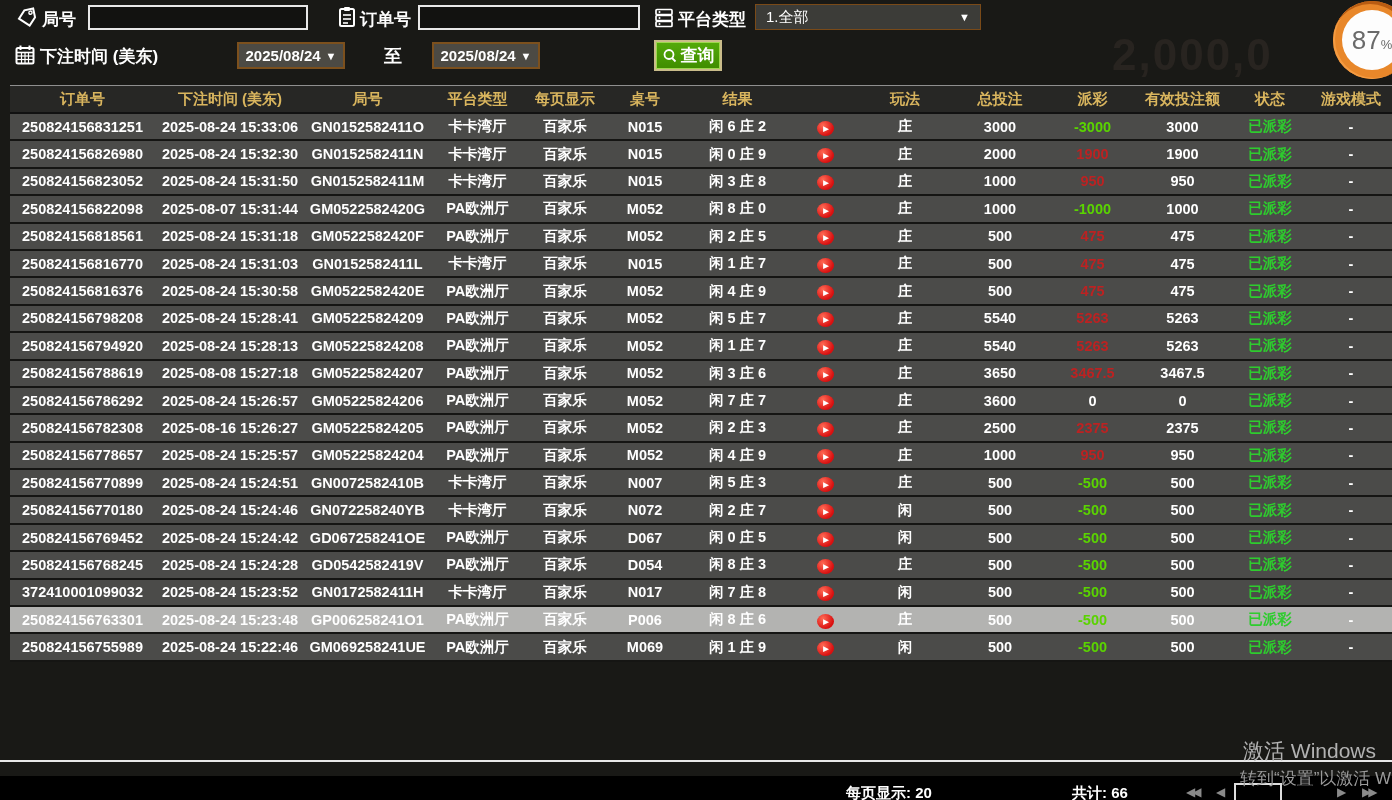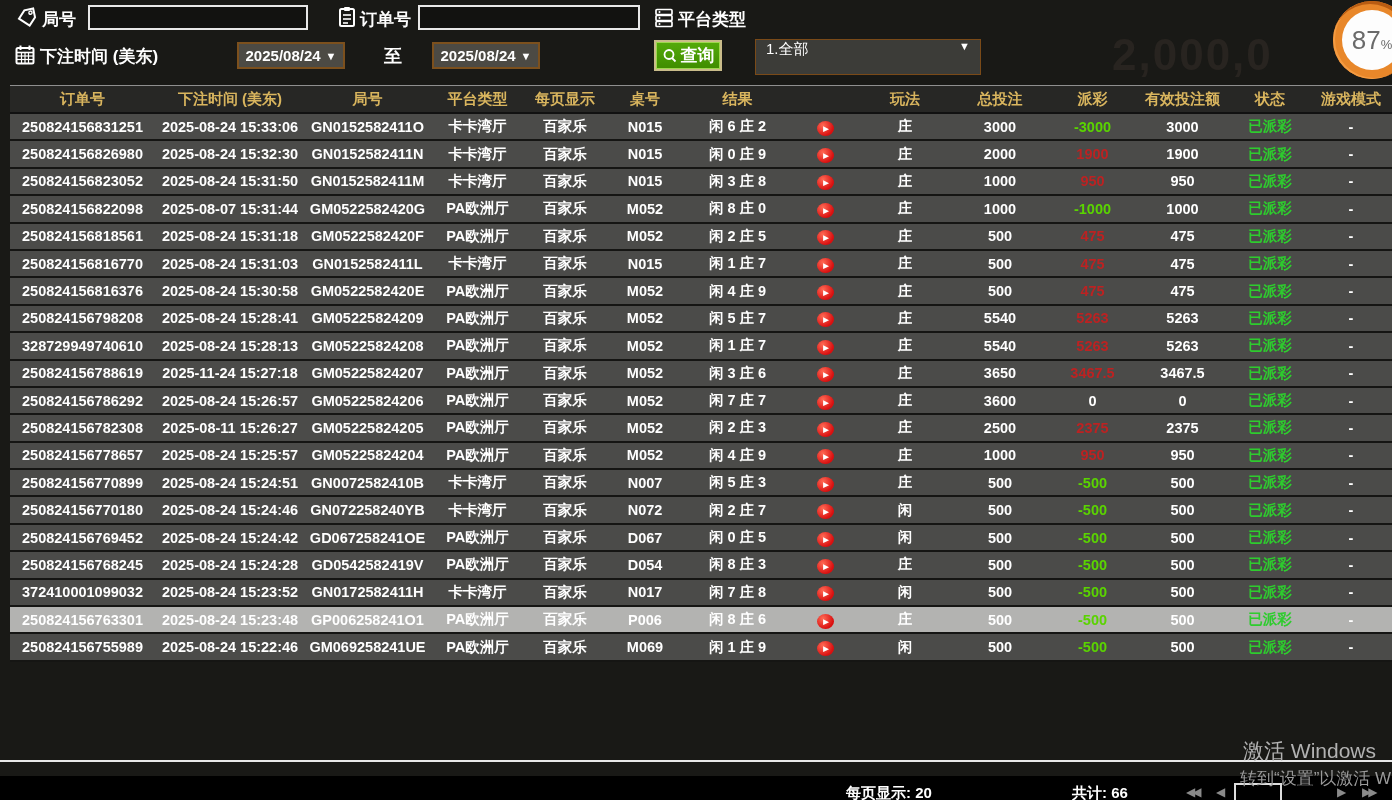--- a/index.html
+++ b/index.html
@@ -13,24 +13,23 @@
   }
   
   .topbar { position:absolute; left:0; top:0; width:1392px; height:85px; }
   .lbl { position:absolute; color:#fff; font-weight:bold; font-size:17px; white-space:nowrap; }
   .ico { position:absolute; width:22px; height:22px; }
   .txtinput {
     position:absolute; height:25px; background:#121210; border:2px solid #e8e8e8;
     color:#fff; font-size:15px; padding:0 6px; font-family:"Liberation Sans",sans-serif;
   }
   .selectbox {
-    position:absolute; height:36px; background:#3c3c38; border:1px solid #7a4a18;
-    color:#fff; font-size:15px; display:flex; align-items:flex-start; padding:0 10px;
+    position:absolute; height:26px; background:#3c3c38; border:1px solid #7a4a18;
+    color:#fff; font-size:15px; display:flex; align-items:center; padding:0 10px;
     cursor:pointer;
-    margin-top:35px;
   }
   .selectbox .arrow { margin-left:auto; font-size:11px; color:#fff; }
   .datebox {
     position:absolute; height:27px; background:#4c4a44; border:2px solid #7c501d;
     color:#fff; font-weight:bold; font-size:15px; display:flex; align-items:center;
     justify-content:center; gap:5px; cursor:pointer;
   }
   .datebox .arrow { font-size:11px; }
   .querybtn {
     position:absolute; left:654px; top:40px; width:68px; height:31px;
@@ -336,38 +335,38 @@
           <td>闲 5 庄 7</td>
           <td><span class="playbtn">▶</span></td>
           <td>庄</td>
           <td>5540</td>
           <td class="pos">5263</td>
           <td>5263</td>
           <td class="status">已派彩</td>
           <td>-</td>
         </tr>
         <tr>
-          <td>328729949740610</td>
+          <td>250824156794920</td>
           <td>2025-08-24 15:28:13</td>
           <td>GM05225824208</td>
           <td>PA欧洲厅</td>
           <td>百家乐</td>
           <td>M052</td>
           <td>闲 1 庄 7</td>
           <td><span class="playbtn">▶</span></td>
           <td>庄</td>
           <td>5540</td>
           <td class="pos">5263</td>
           <td>5263</td>
           <td class="status">已派彩</td>
           <td>-</td>
         </tr>
         <tr>
           <td>250824156788619</td>
-          <td>2025-11-24 15:27:18</td>
+          <td>2025-08-08 15:27:18</td>
           <td>GM05225824207</td>
           <td>PA欧洲厅</td>
           <td>百家乐</td>
           <td>M052</td>
           <td>闲 3 庄 6</td>
           <td><span class="playbtn">▶</span></td>
           <td>庄</td>
           <td>3650</td>
           <td class="pos">3467.5</td>
           <td>3467.5</td>
@@ -385,21 +384,21 @@
           <td><span class="playbtn">▶</span></td>
           <td>庄</td>
           <td>3600</td>
           <td class="zero">0</td>
           <td>0</td>
           <td class="status">已派彩</td>
           <td>-</td>
         </tr>
         <tr>
           <td>250824156782308</td>
-          <td>2025-08-11 15:26:27</td>
+          <td>2025-08-16 15:26:27</td>
           <td>GM05225824205</td>
           <td>PA欧洲厅</td>
           <td>百家乐</td>
           <td>M052</td>
           <td>闲 2 庄 3</td>
           <td><span class="playbtn">▶</span></td>
           <td>庄</td>
           <td>2500</td>
           <td class="pos">2375</td>
           <td>2375</td>

